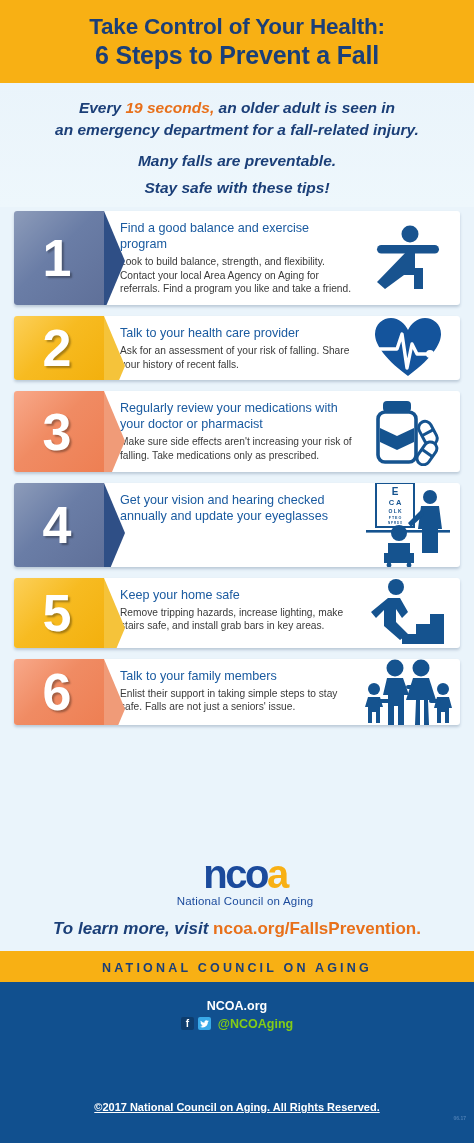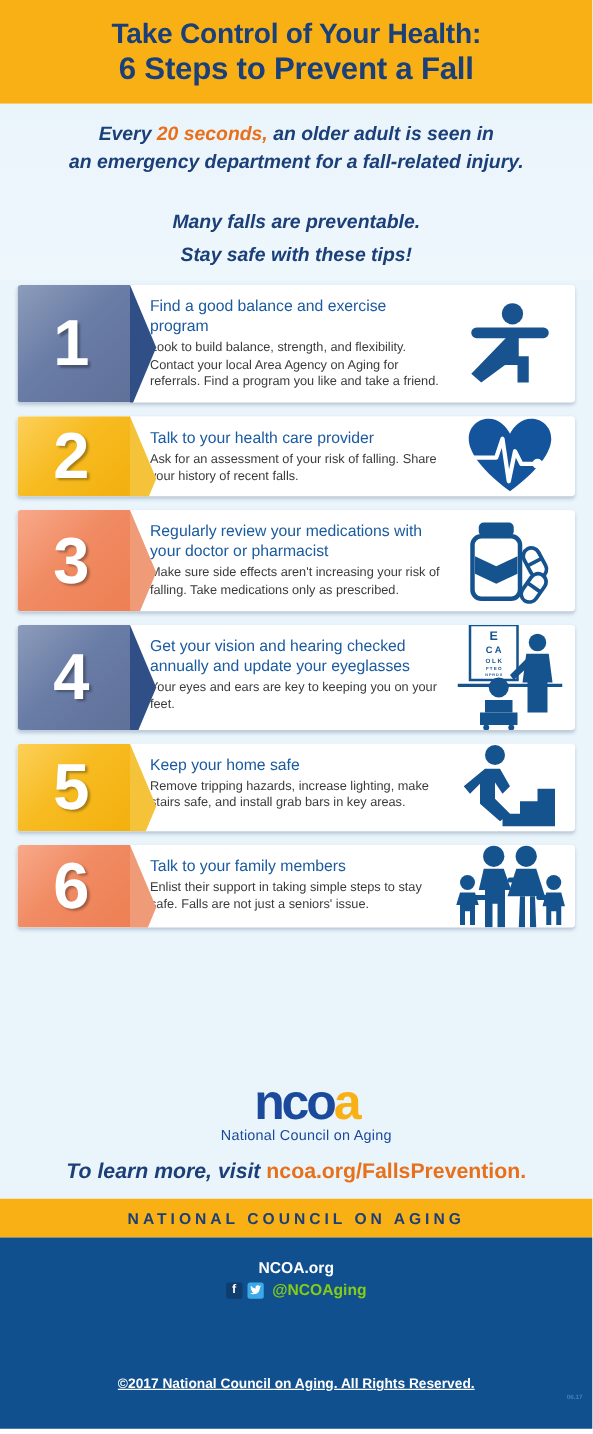--- a/index.html
+++ b/index.html
@@ -35,21 +35,21 @@
     text-align:center;padding:14px 16px 10px 16px;flex:0 0 auto;
   }
   .intro p{margin:0;}
   .intro .l1,.intro .l2{
     color:#1b3f78;font-size:15.5px;font-style:italic;font-weight:bold;
     line-height:1.42;
   }
   .intro .hl{color:#e8701a;font-style:italic;font-weight:bold;}
   .intro .l3{
     color:#1b3f78;font-size:15.5px;font-style:italic;font-weight:bold;
-    margin-top:28px;
+    margin-top:11px;
   }
   .intro .l4{
     color:#1b3f78;font-size:15.5px;font-style:italic;font-weight:bold;
     margin-top:9px;
   }
   
   .steps{flex:1 1 auto;padding:4px 14px 0 14px;}
   .card{
     position:relative;background:#ffffff;
     border-radius:3px;
@@ -151,21 +151,21 @@
 <body>
 
 <div class="page">
 
   <div class="header">
     <div class="line1">Take Control of Your Health:</div>
     <div class="line2">6 Steps to Prevent a Fall</div>
   </div>
 
   <div class="intro">
-    <p class="l1"><span>Every </span><span class="hl">20 seconds,</span><span> an older adult is seen in</span></p>
+    <p class="l1"><span>Every </span><span class="hl">19 seconds,</span><span> an older adult is seen in</span></p>
     <p class="l2">an emergency department for a fall-related injury.</p>
     <p class="l3">Many falls are preventable.</p>
     <p class="l4">Stay safe with these tips!</p>
   </div>
 
   <div class="steps">
 
     <div class="card">
       <div class="badge b-slate">
         <span class="num">1</span>
@@ -228,21 +228,20 @@
       </div>
     </div>
 
     <div class="card">
       <div class="badge b-slate">
         <span class="num">4</span>
         <span class="arrow arrow-slate"></span>
       </div>
       <div class="card-body">
         <p class="card-title">Get your vision and hearing checked annually and update your eyeglasses</p>
-        <p class="card-text">Your eyes and ears are key to keeping you on your feet.</p>
       </div>
       <div class="card-icon">
         <svg width="84" height="84" viewBox="0 0 84 84" aria-hidden="true">
           <rect x="10" y="0" width="38" height="44" fill="#ffffff" stroke="#15538f" stroke-width="2"></rect>
           <text x="29" y="12" font-family="Liberation Sans, sans-serif" font-size="10" font-weight="bold" fill="#15538f" text-anchor="middle">E</text>
           <text x="29" y="22" font-family="Liberation Sans, sans-serif" font-size="7.5" font-weight="bold" fill="#15538f" text-anchor="middle">C A</text>
           <text x="29" y="30" font-family="Liberation Sans, sans-serif" font-size="5" font-weight="bold" fill="#15538f" text-anchor="middle">O L K</text>
           <text x="29" y="36" font-family="Liberation Sans, sans-serif" font-size="3.6" font-weight="bold" fill="#15538f" text-anchor="middle">F T E O</text>
           <text x="29" y="41" font-family="Liberation Sans, sans-serif" font-size="3" font-weight="bold" fill="#15538f" text-anchor="middle">N P R D X</text>
           <rect x="0" y="47" width="84" height="2.6" fill="#15538f"></rect>

